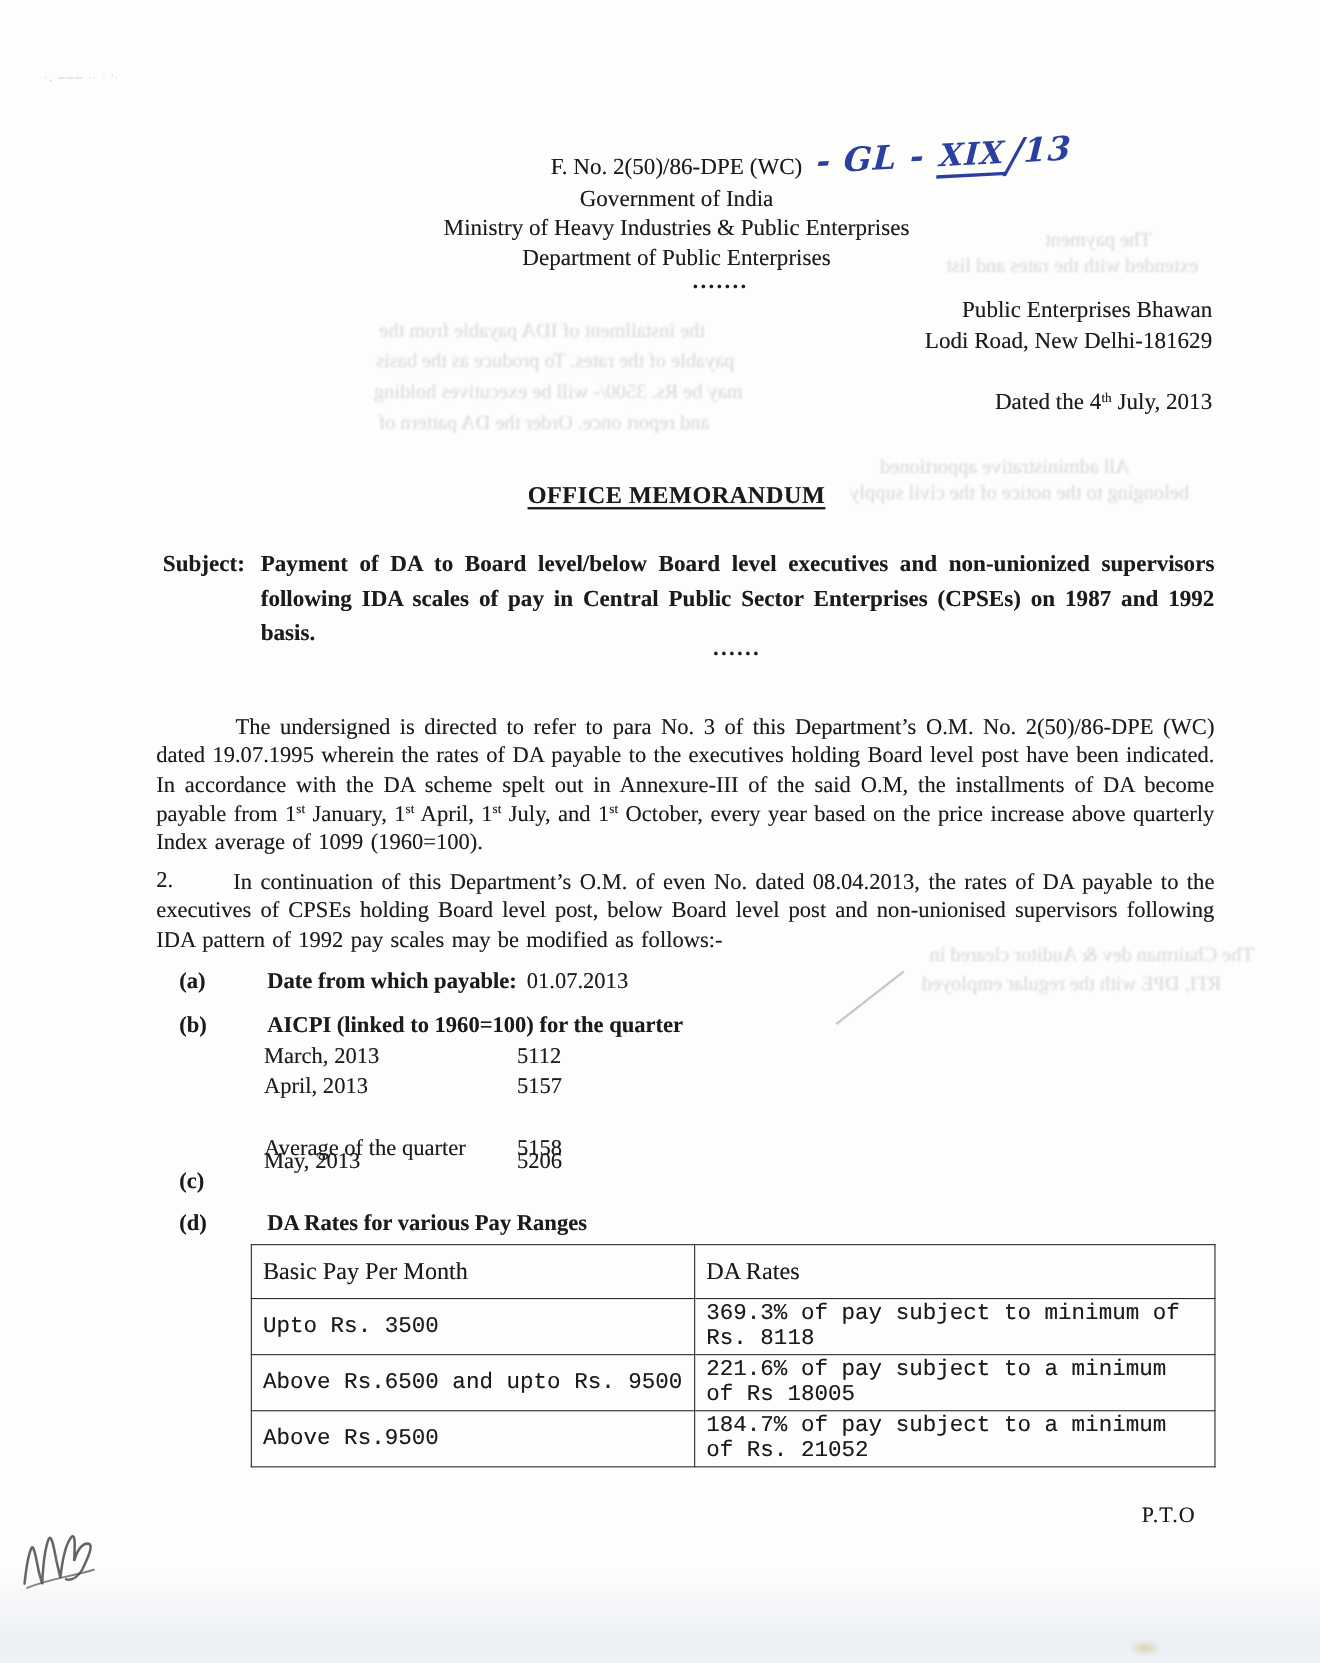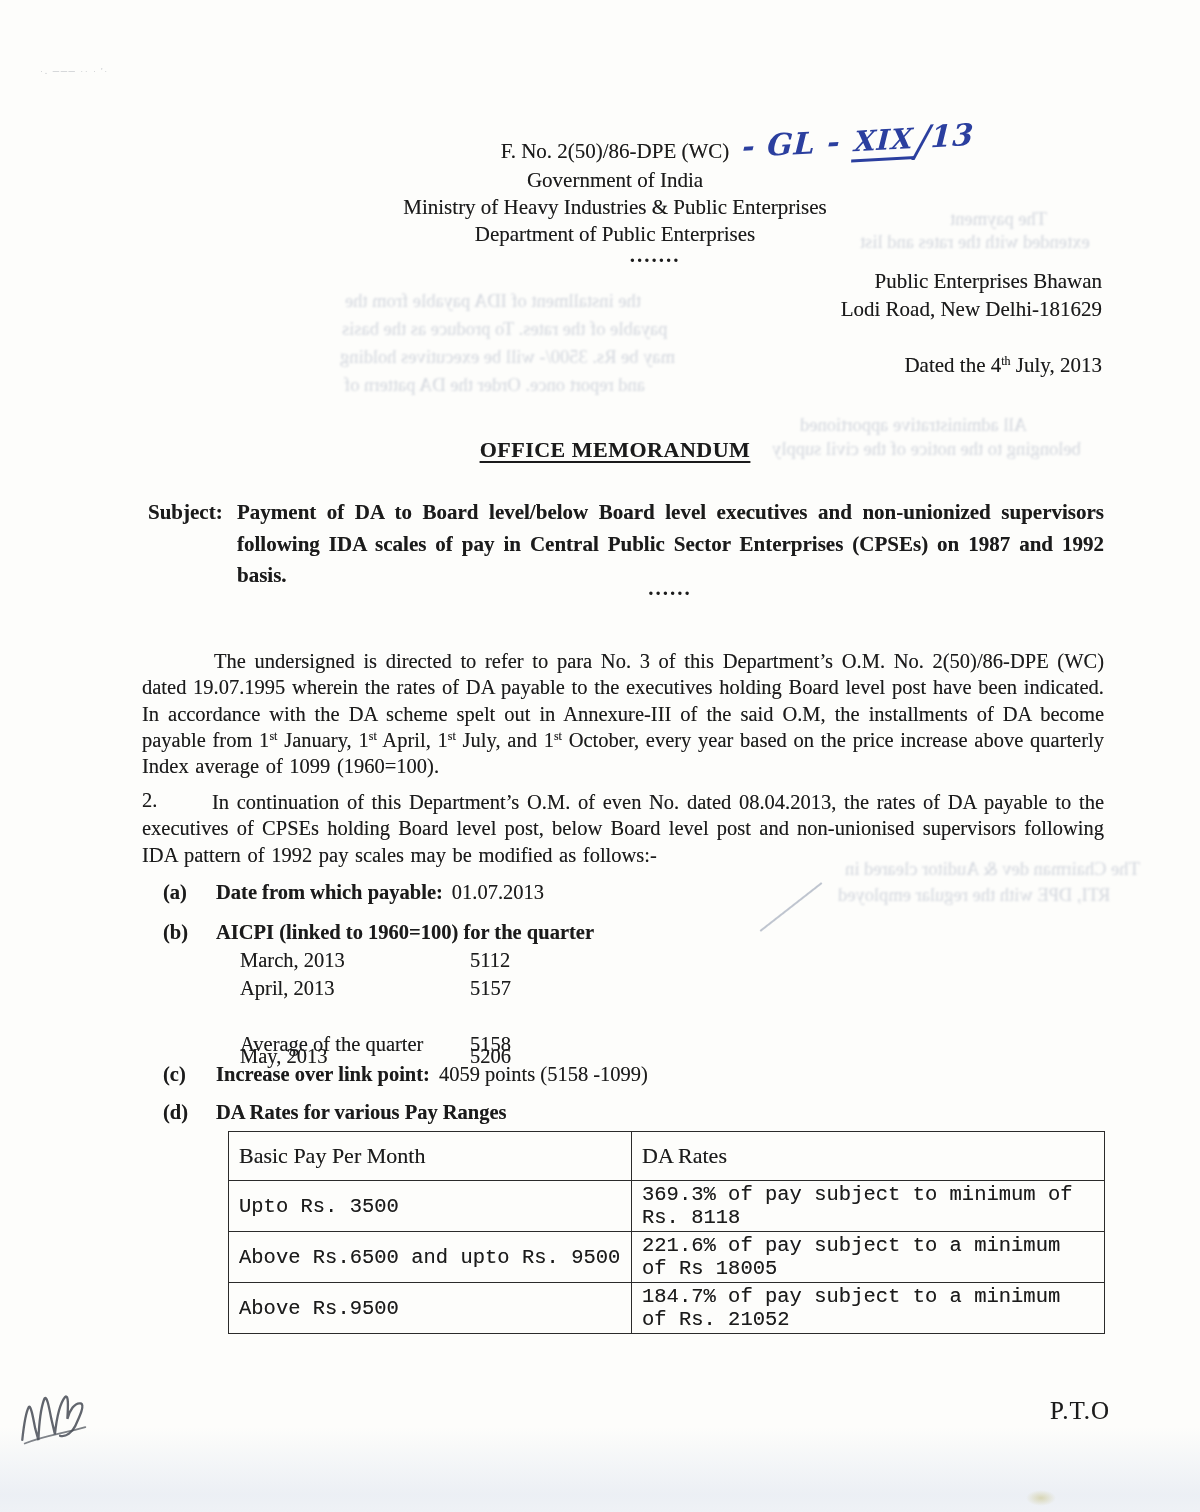--- a/index.html
+++ b/index.html
@@ -21,37 +21,37 @@
   }
   .subject{position:absolute;left:148px;top:497px;width:956px;
     font-weight:bold;font-size:21px;line-height:31.5px;text-align:justify;word-spacing:2px;}
   .subject-label{position:absolute;left:0;top:0;}
   .subject-text{margin-left:89px;}
   .bodypara{position:absolute;left:142px;width:962px;font-size:20.5px;
     line-height:26.3px;text-align:justify;word-spacing:1.5px;}
   sup{font-size:12px;line-height:0;vertical-align:7px;}
   .item{position:absolute;left:163px;font-size:20.5px;}
   .item .lbl{font-weight:bold;position:absolute;left:0;top:0;}
-  .item .content{margin-left:53px;text-align:center;}
+  .item .content{margin-left:80px;text-align:center;}
   .item .hd{font-weight:bold;}
   .item .val{margin-left:9px;}
   .aicpi-row{position:absolute;left:240px;font-size:20.5px;}
   .aicpi-row .nm{display:inline-block;width:230px;}
   table.da{
     position:absolute;left:228px;top:1131px;width:877px;
     border-collapse:collapse;font-size:20.5px;color:#1b1b1b;
   }
   table.da th,table.da td{
     border:1.7px solid #2b2b2b;text-align:left;font-weight:normal;
     padding:2px 10px;vertical-align:middle;
   }
   table.da th{font-size:22px;height:44px;}
   table.da td{height:37px;font-family:Liberation Mono, monospace;}
   table.da .c1{width:382px;}
-  .pto{position:absolute;left:1038px;top:1397px;font-size:25px;letter-spacing:1px;margin-left:12px;}
+  .pto{position:absolute;left:1038px;top:1367px;font-size:20px;letter-spacing:1px;}
   .hand{
     position:absolute;left:742px;top:120px;
     font-family:"DejaVu Serif",serif;font-style:italic;font-weight:bold;
     color:#2b3f9f;font-size:30px;transform:rotate(-3deg) skewX(-6deg);
     letter-spacing:1px;white-space:nowrap;
   }
   .hand .roman{border-bottom:3px solid currentColor;padding:0 2px 1px 2px;font-size:28px;}
   .hand .slash{font-size:42px;vertical-align:-8px;font-weight:normal;}
   .hand .yr{font-size:30px;}
   .ghost{
@@ -139,21 +139,20 @@
   </div>
   <div class="aicpi-row heavy" style="top:1005px;margin-top:40px;">
     <span class="nm">May, 2013</span><span>5206</span>
   </div>
   <div class="aicpi-row heavy" style="top:1033px;">
     <span class="nm">Average of the quarter</span><span>5158</span>
   </div>
 
   <div class="item heavy" style="top:1063px;">
     <span class="lbl">(c)</span>
-    <span class="content"><span class="hd">Increase over link point:</span><span class="val">4059 points (5158 -1099)</span></span>
   </div>
 
   <div class="item heavy" style="top:1101px;">
     <span class="lbl">(d)</span>
     <span class="content"><span class="hd">DA Rates for various Pay Ranges</span></span>
   </div>
 
   <table class="da heavy">
     <tbody>
         <tr>

